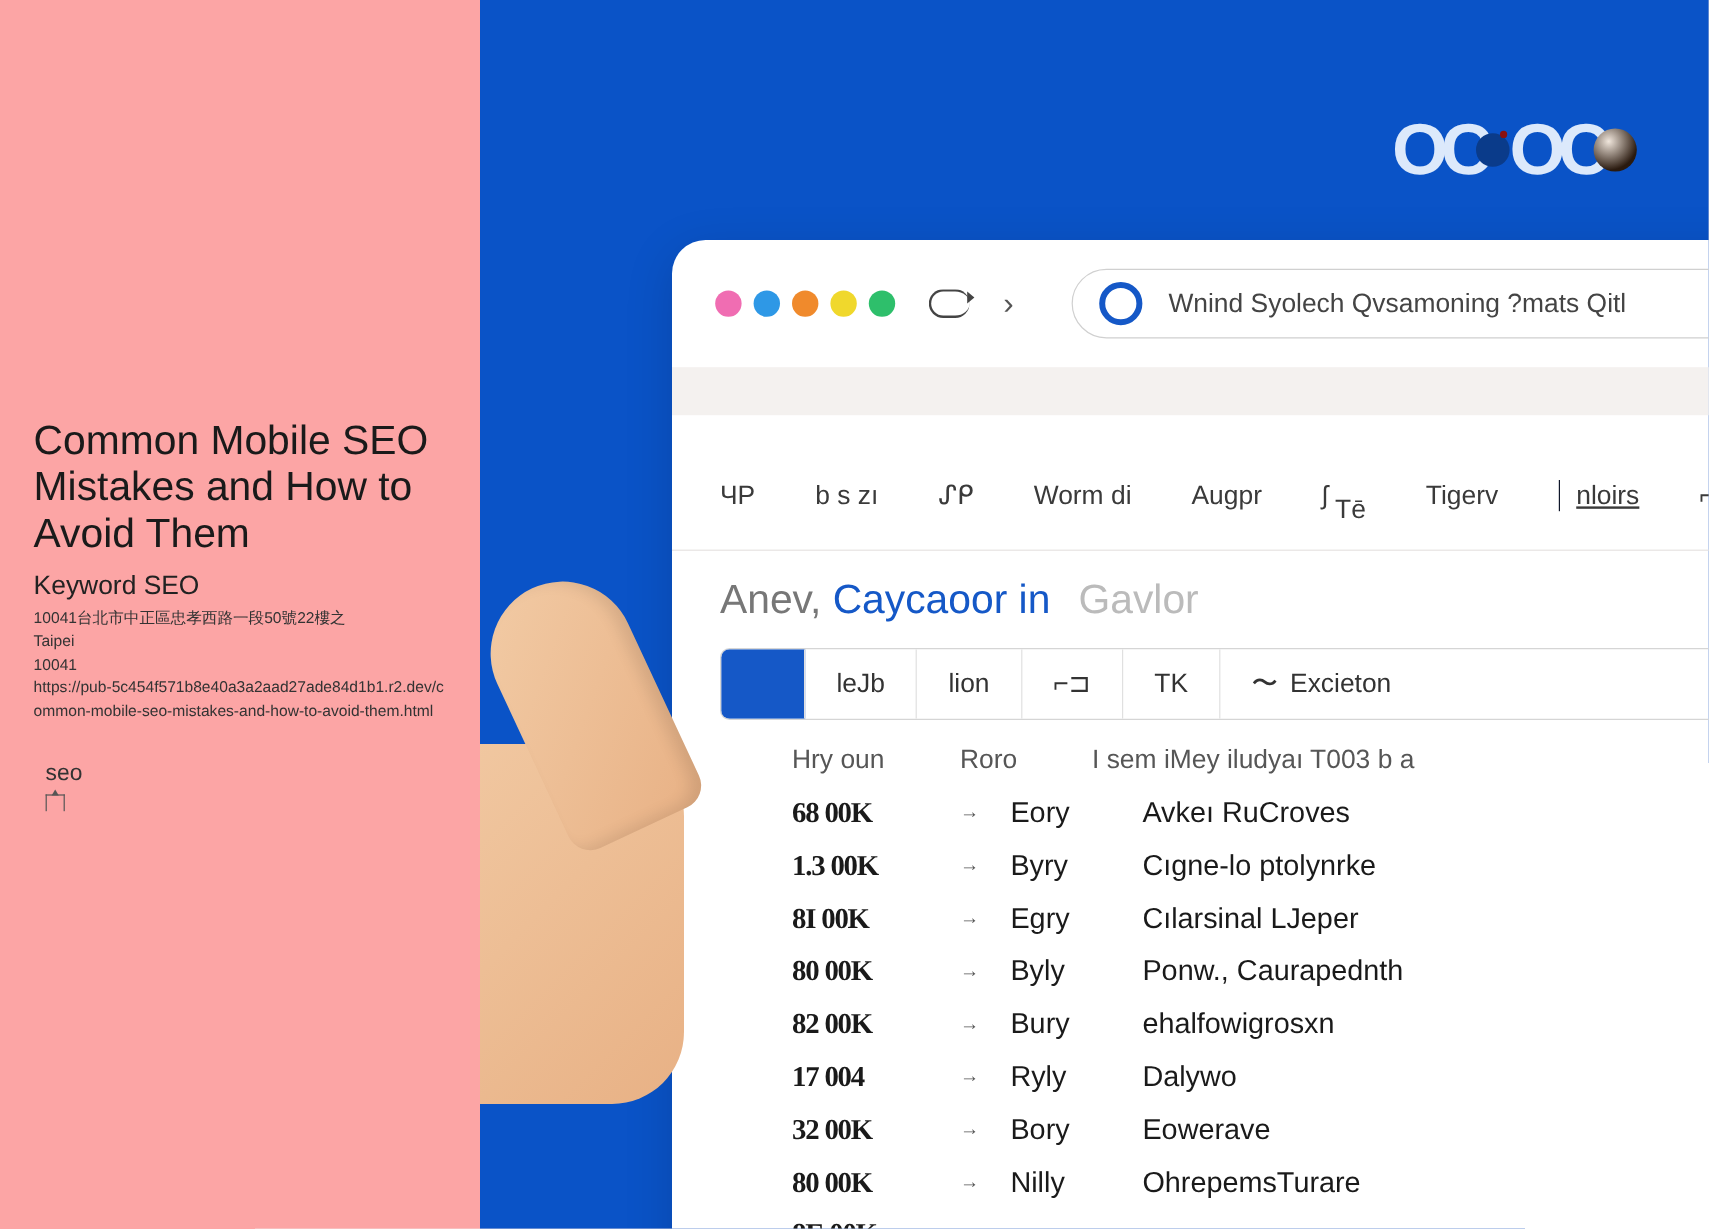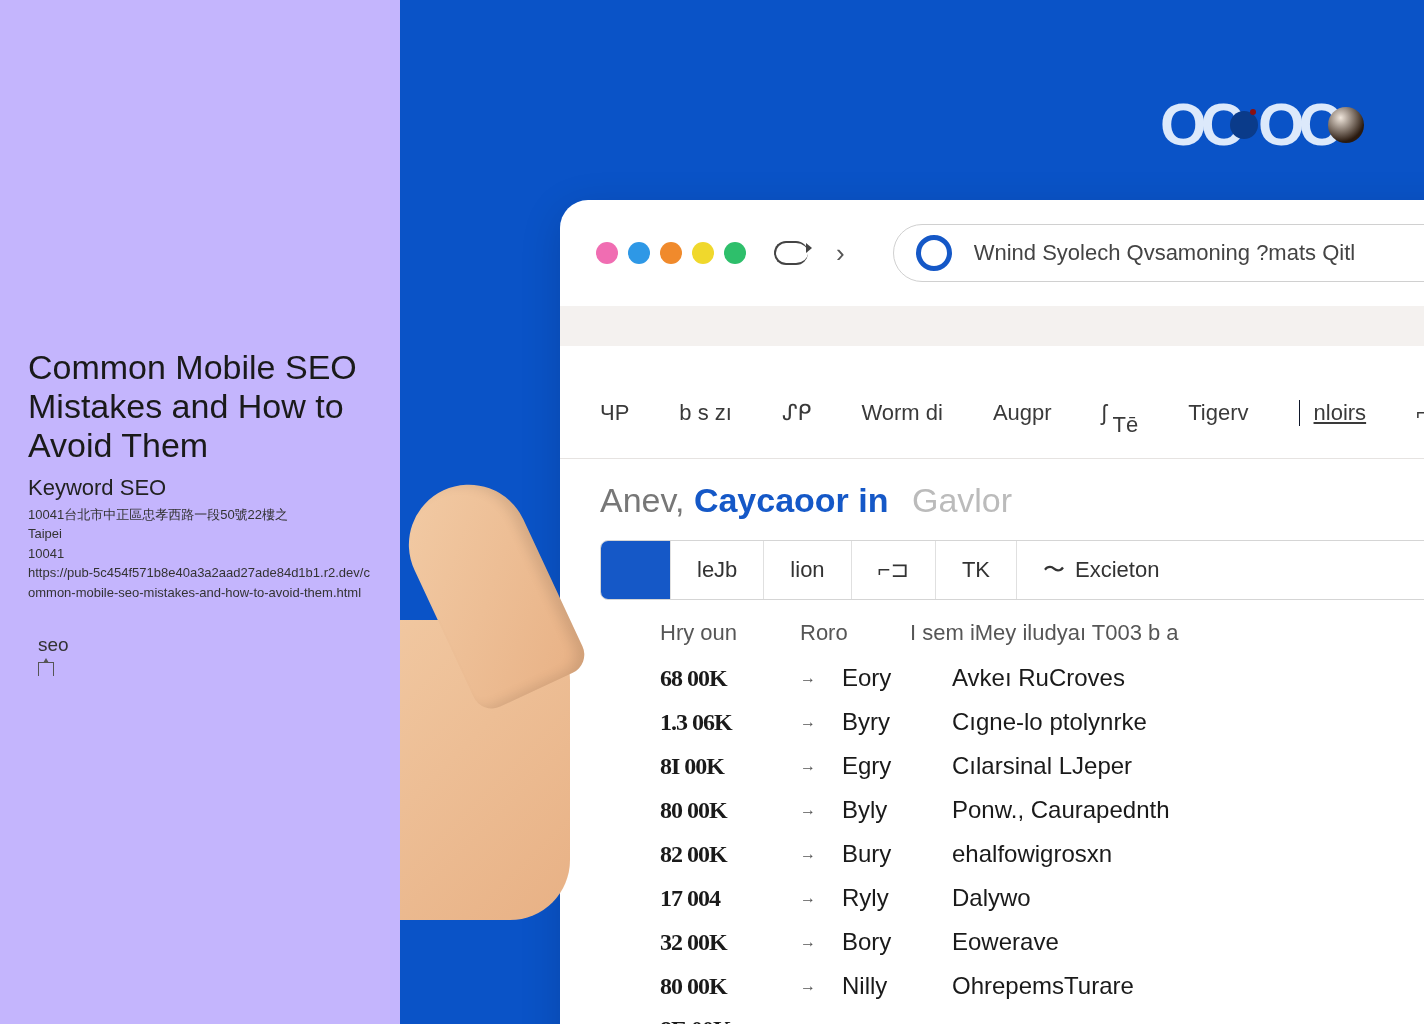--- a/index.html
+++ b/index.html
@@ -1,17 +1,17 @@
 <!DOCTYPE html>
 <html><head>
   <meta charset="utf-8">
   <style>
     * { margin:0; padding:0; box-sizing:border-box; font-family:-apple-system,Helvetica,Arial,sans-serif; }
     body { display:flex; width:1424px; height:1024px; overflow:hidden; background:#f1dfdf; }
-    .left-panel { width:400px; padding:0 28px; background:#c4b5fd; display:flex; flex-direction:column; justify-content:center; }
+    .left-panel { width:400px; padding:0 28px; background:#fca5a5; display:flex; flex-direction:column; justify-content:center; }
     .left-panel h1 { font-size:34px; font-weight:500; color:#1a1a1a; line-height:1.15; margin-bottom:10px; }
     .left-panel h2 { font-size:22px; font-weight:500; color:#222; margin-bottom:4px; }
     .meta { font-size:13px; color:#333; line-height:1.5; word-break:break-all; }
     .tag-row { margin-top:30px; display:flex; flex-direction:column; gap:4px; align-items:flex-start; }
     .tag { font-size:19px; color:#333; padding:2px 10px; }
     .share-icon { width:16px; height:14px; margin-left:10px; border:1px solid #555; border-bottom:none; position:relative; }
     .share-icon::after { content:''; position:absolute; top:-5px; left:4px; width:0; height:0; border-left:3px solid transparent; border-right:3px solid transparent; border-bottom:5px solid #555; }
 
     .right-panel { flex:1; background:#0a53c7; position:relative; overflow:hidden; }
     .logo-row { position:absolute; top:90px; right:60px; display:flex; gap:-4px; align-items:center; }
@@ -30,21 +30,21 @@
     .chev { font-size:26px; color:#555; }
     .addr { flex:1; display:flex; align-items:center; gap:22px; border:1px solid #d0d0d0; border-radius:30px; padding:10px 22px; margin-left:20px; }
     .addr .ring { width:36px; height:36px; border:5px solid #1558c7; border-radius:50%; }
     .addr .txt { font-size:22px; color:#444; }
     .gap { height:40px; background:#f4f1ef; }
 
     .tabs { display:flex; gap:50px; padding:18px 40px 20px; border-bottom:1px solid #e6e3e1; font-size:22px; color:#3a3a3a; align-items:center; }
     .tabs span { display:flex; align-items:center; gap:6px;margin-top:24px; }
 
     .crumb { padding:22px 40px 10px; font-size:34px; }
-    .crumb .c0{color:#777;} .crumb .c1{color:#1558c7; font-weight:700;} .crumb .c2{color:#bbb; margin-left:14px;}
+    .crumb .c0{color:#777;} .crumb .c1{color:#1558c7; font-weight:400;} .crumb .c2{color:#bbb; margin-left:14px;}
 
     .subtabs { margin:10px 40px 0; display:flex; border:1px solid #d5d5d5; border-radius:8px; overflow:hidden; font-size:22px; color:#333; }
     .subtabs > div { padding:14px 26px; border-right:1px solid #e0e0e0; display:flex; align-items:center; gap:10px; }
     .subtabs > div:last-child { border-right:none; }
     .subtabs .on-blue { background:#1558c7; color:#fff; width:70px; }
 
     .row-h { padding:20px 40px 10px 100px; font-size:22px; color:#565656; display:flex; gap:30px; }
     .row-h .h0{width:110px;} .row-h .h1{width:80px;}
 
     .rows { padding:0 40px 0 100px; }
@@ -134,21 +134,21 @@
     </div>
 
     <div class="rows" id="rows">
         <div class="r">
           <span class="v">68 00K</span>
           <span class="a">→</span>
           <span class="t">Eory</span>
           <span class="k">Avkeı   RuCroves</span>
         </div>
         <div class="r">
-          <span class="v">1.3 06K</span>
+          <span class="v">1.3 00K</span>
           <span class="a">→</span>
           <span class="t">Byry</span>
           <span class="k">Cıgne-lo ptolynrke</span>
         </div>
         <div class="r">
           <span class="v">8I 00K</span>
           <span class="a">→</span>
           <span class="t">Egry</span>
           <span class="k">Cılarsinal LJeper</span>
         </div>

